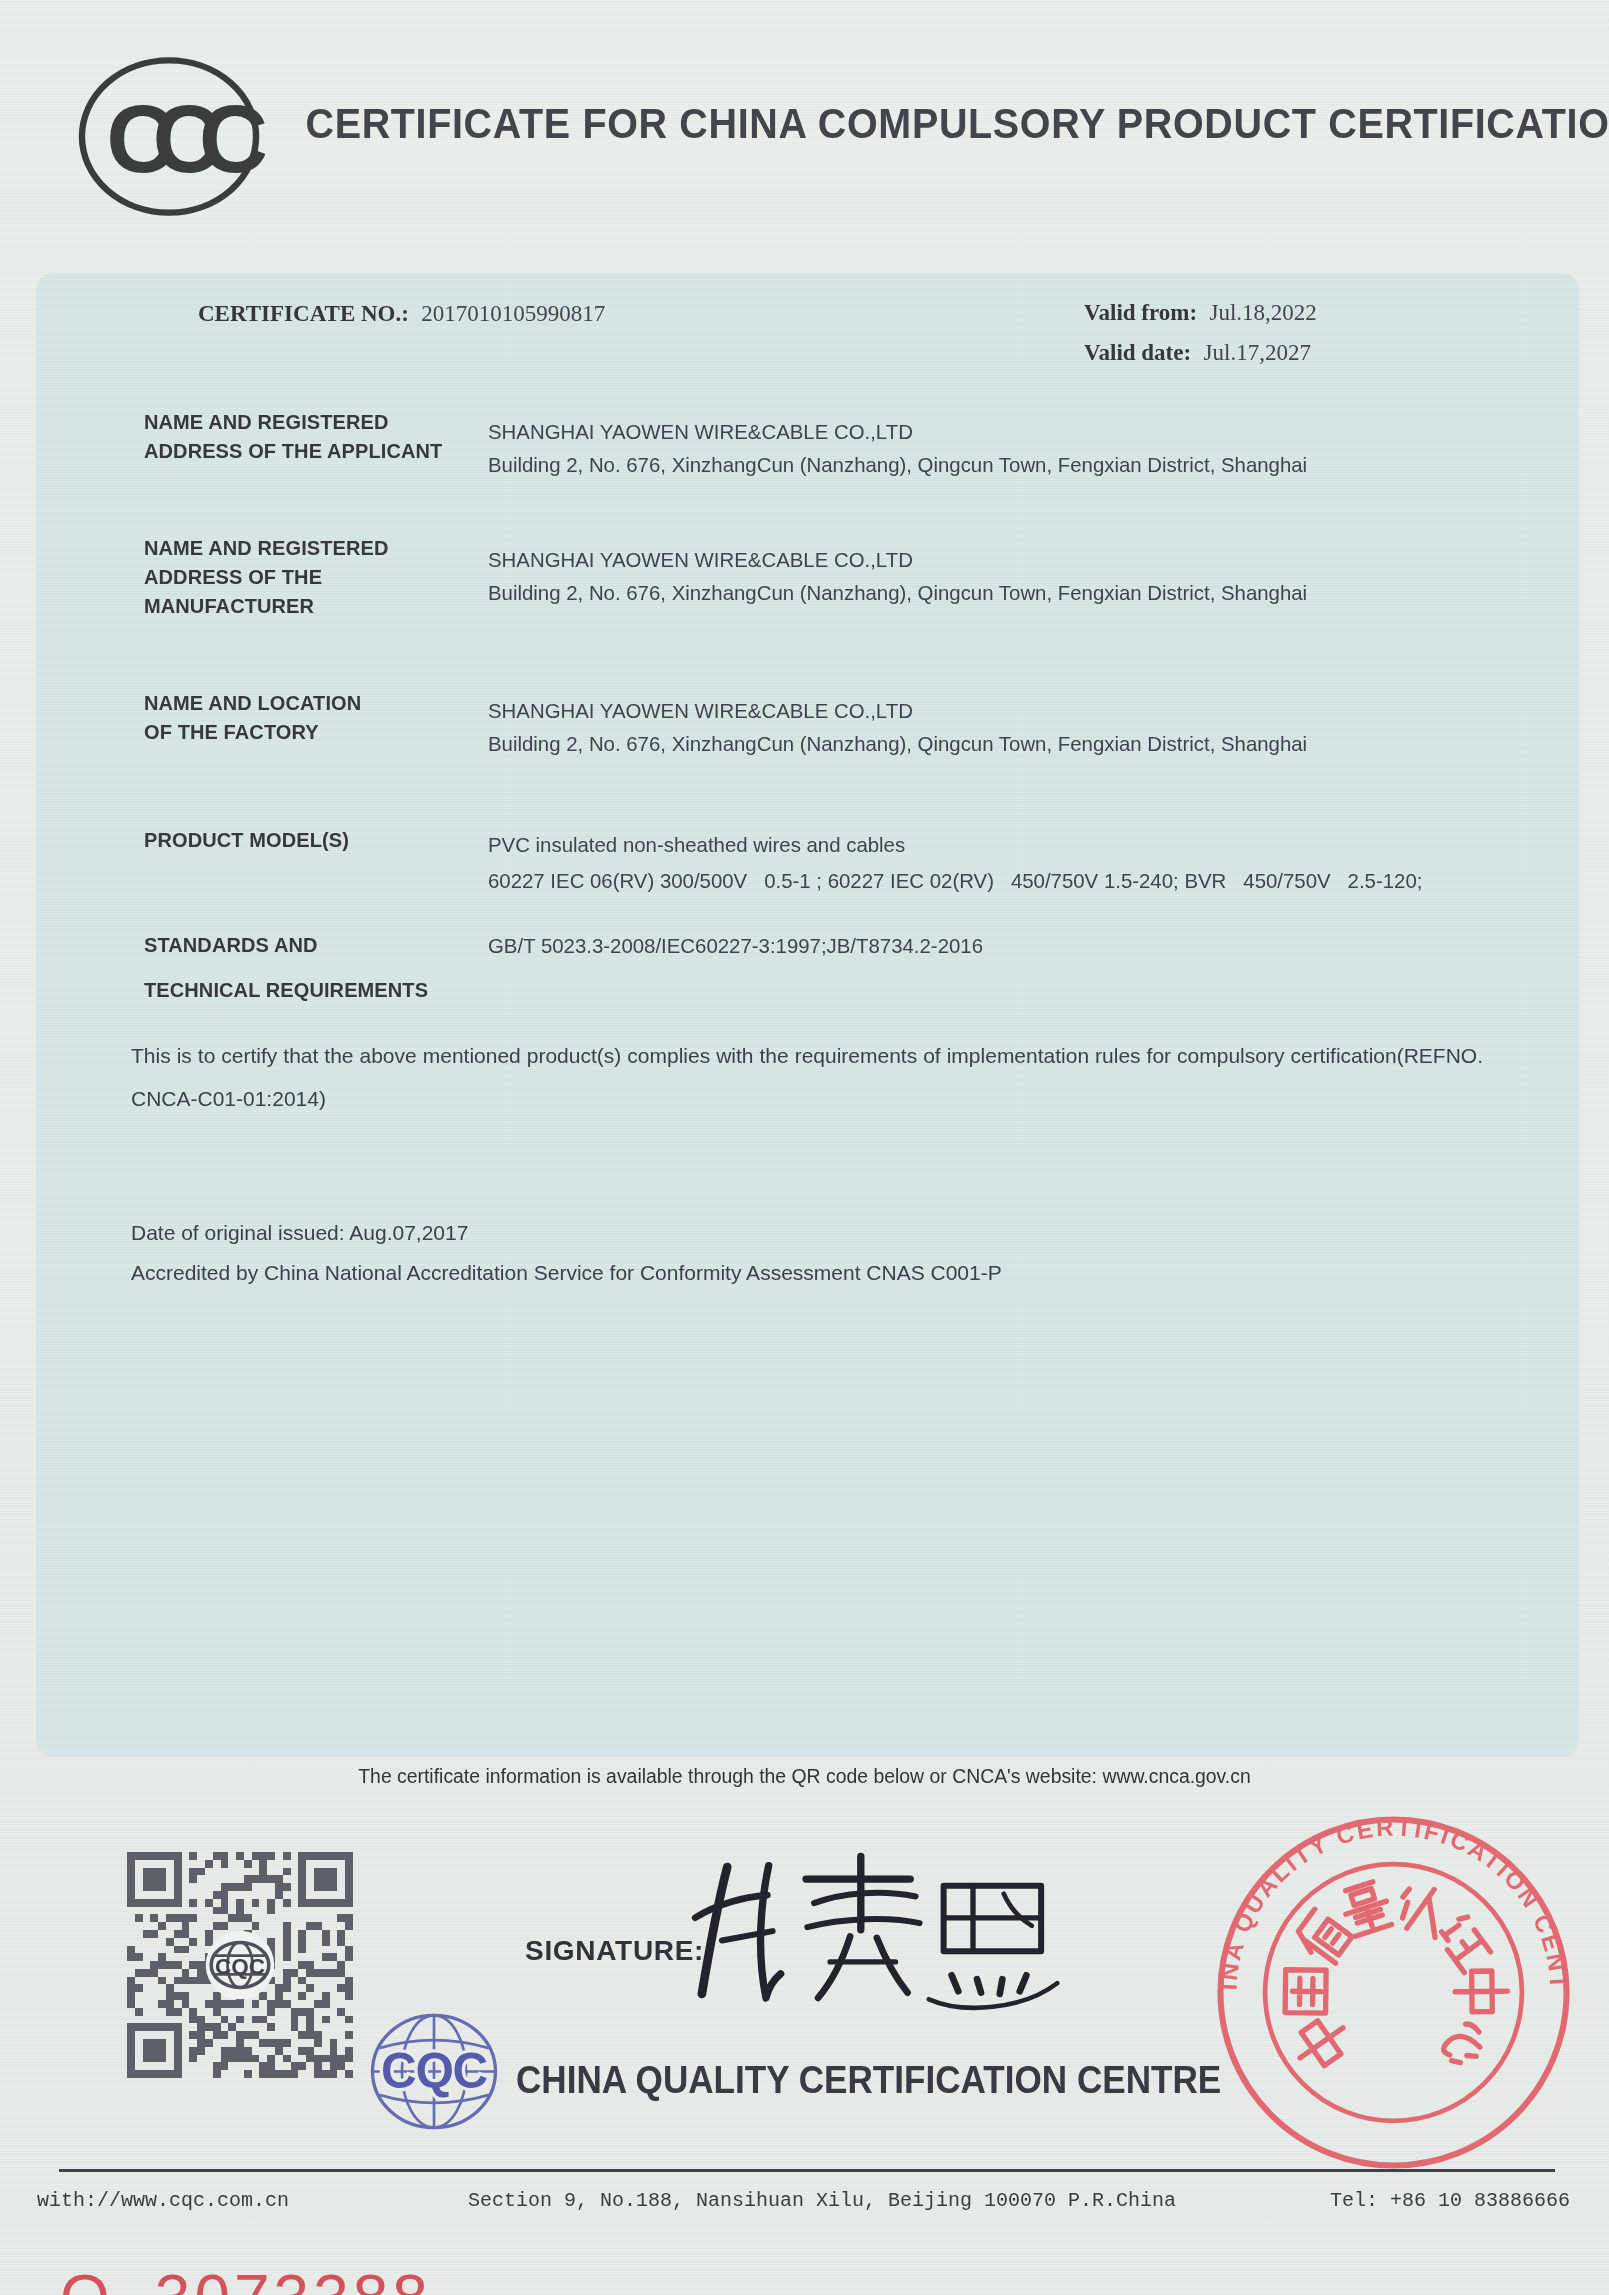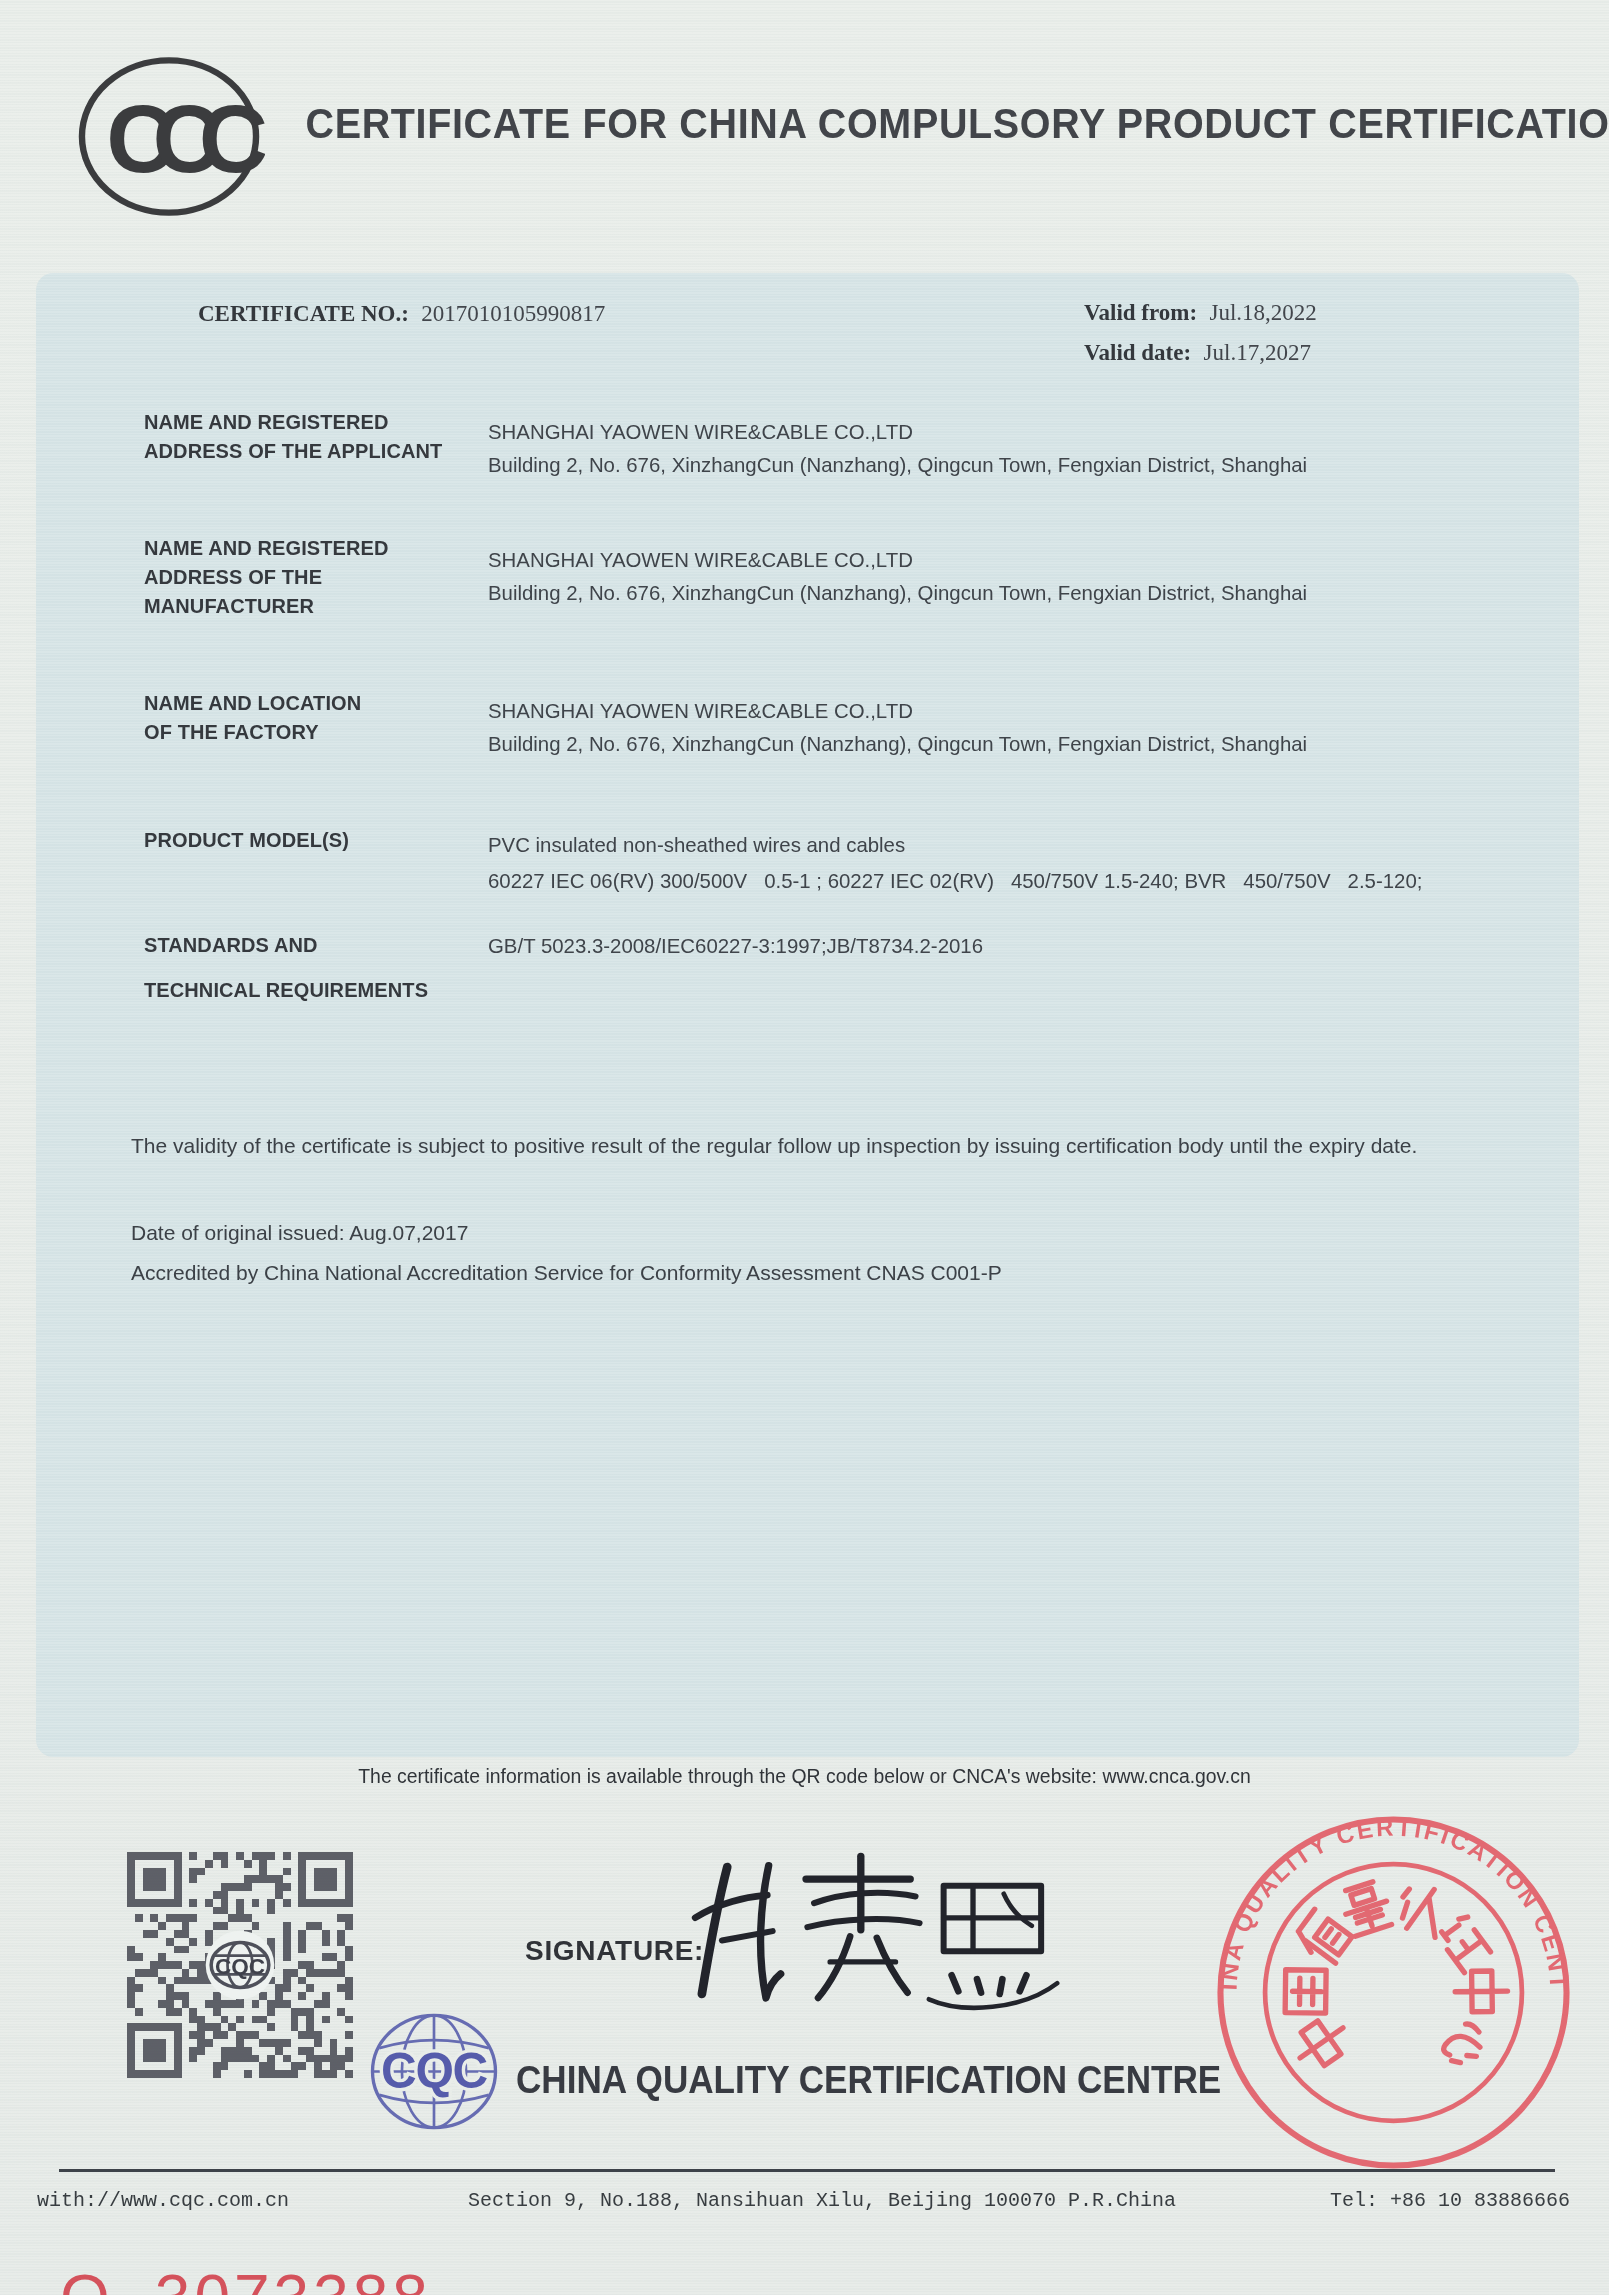--- a/index.html
+++ b/index.html
@@ -119,21 +119,21 @@
   </div>
 
   <div class="abs sec-label lh-lg" style="top:923px">
     <div>STANDARDS AND</div>
     <div>TECHNICAL REQUIREMENTS</div>
   </div>
   <div class="abs sec-value" style="top:930px">
     <div class="vline">GB/T 5023.3-2008/IEC60227-3:1997;JB/T8734.2-2016</div>
   </div>
 
-  <div class="abs para just" style="top:1124px">The validity of the certificate is subject to positive result of the regular follow up inspection by issuing certification body until the expiry date.</div>
+  <div class="abs para just" style="top:1034px">This is to certify that the above mentioned product(s) complies with the requirements of implementation rules for compulsory certification(REFNO. CNCA-C01-01:2014)</div>
   <div class="abs para" style="top:1211px">Date of original issued: Aug.07,2017</div>
   <div class="abs para" style="top:1251px">Accredited by China National Accreditation Service for Conformity Assessment CNAS C001-P</div>
 
   <div class="abs qr-note">The certificate information is available through the QR code below or CNCA's website: www.cnca.gov.cn</div>
 
   <svg class="abs qr-box" viewBox="0 0 29 29" shape-rendering="crispEdges">
     <g id="qr-modules" fill="#4f515a" opacity="0.9">
         <rect x="8" y="0" width="1" height="1"></rect>
         <rect x="11" y="0" width="1" height="1"></rect>
         <rect x="12" y="0" width="1" height="1"></rect>

